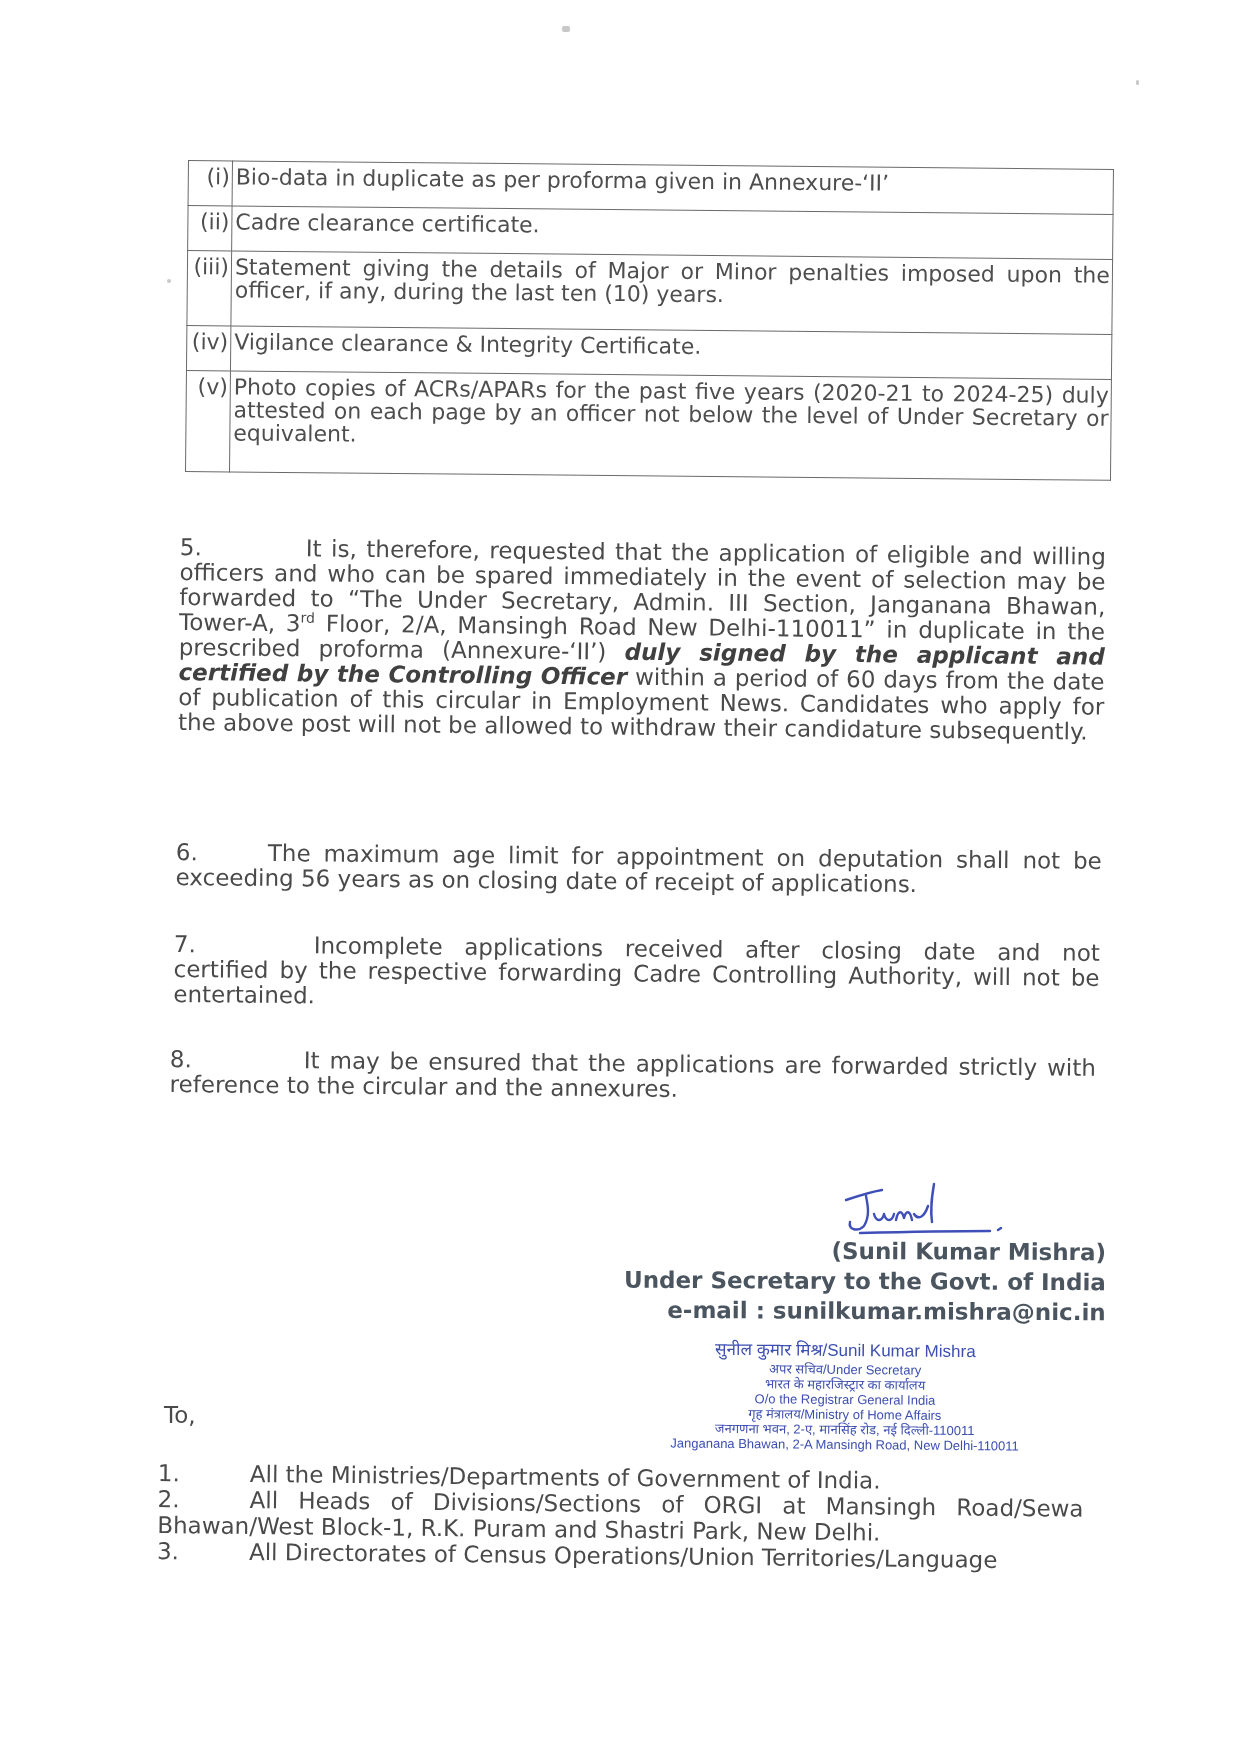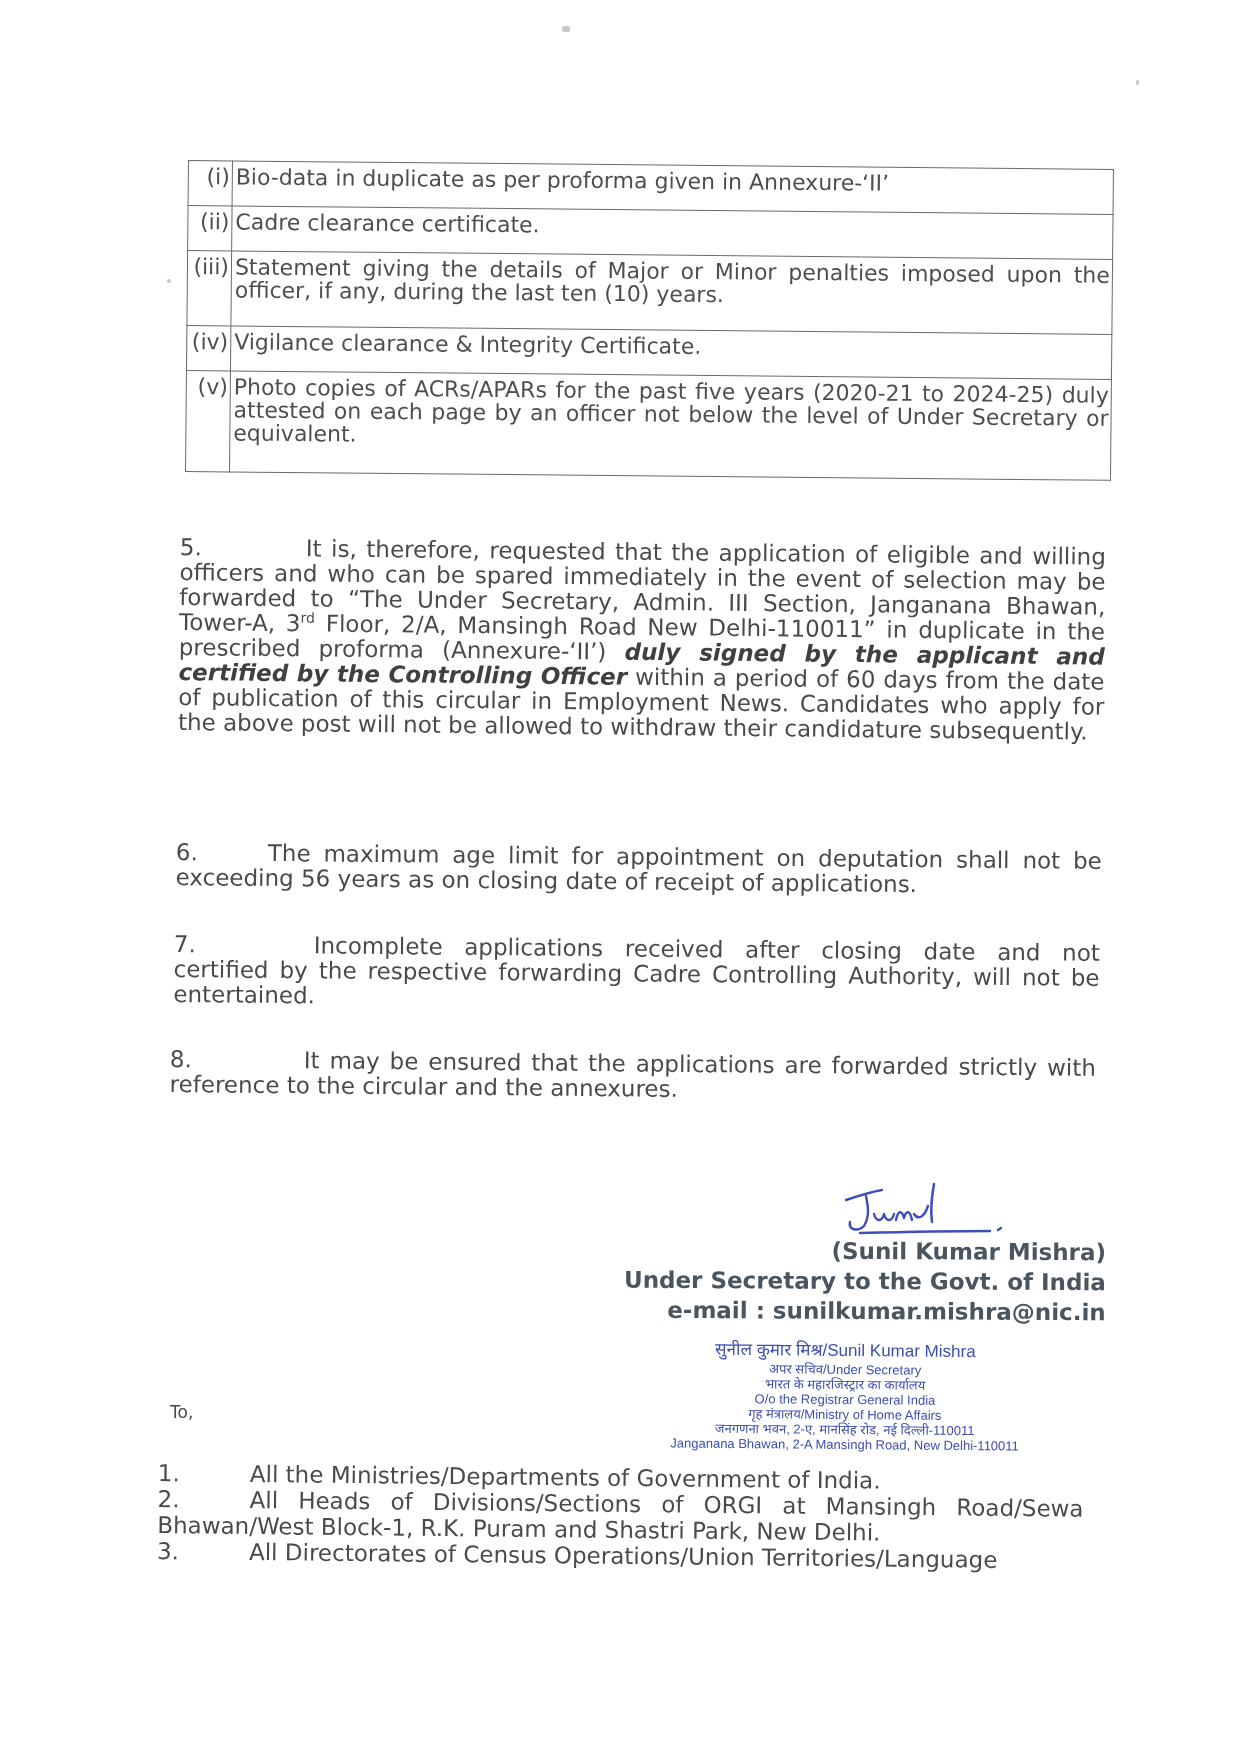--- a/index.html
+++ b/index.html
@@ -42,21 +42,21 @@
                font-weight: bold; font-size: 23px; line-height: 30px; color: #4b5560;
                transform: rotate(0.3deg); }
   .sig-block div { white-space: nowrap; }
 
   
   .stamp { position: absolute; left: 660px; top: 1340px; width: 370px; text-align: center;
            color: #3d4fb0; font-family: "Liberation Sans", sans-serif; transform: rotate(0.5deg); }
   .stamp .s1 { font-size: 17px; line-height: 22px; }
   .stamp .s2 { font-size: 13px; line-height: 15px; }
 
-  .to-label { position: absolute; left: 170px; top: 1402px; font-size: 17px; color: #4a4a4a; }
+  .to-label { position: absolute; left: 164px; top: 1402px; font-size: 23px; color: #4a4a4a; }
 
   
   .dist { position: absolute; left: 158px; top: 1460px; width: 926px; font-size: 23px; line-height: 26px;
           color: #4a4a4a; transform: rotate(0.6deg); transform-origin: left top; }
   .dist .item { text-align: justify; }
   .dist .inum { display: inline-block; width: 92px; }
 </style>
 </head>
 <body>
 

